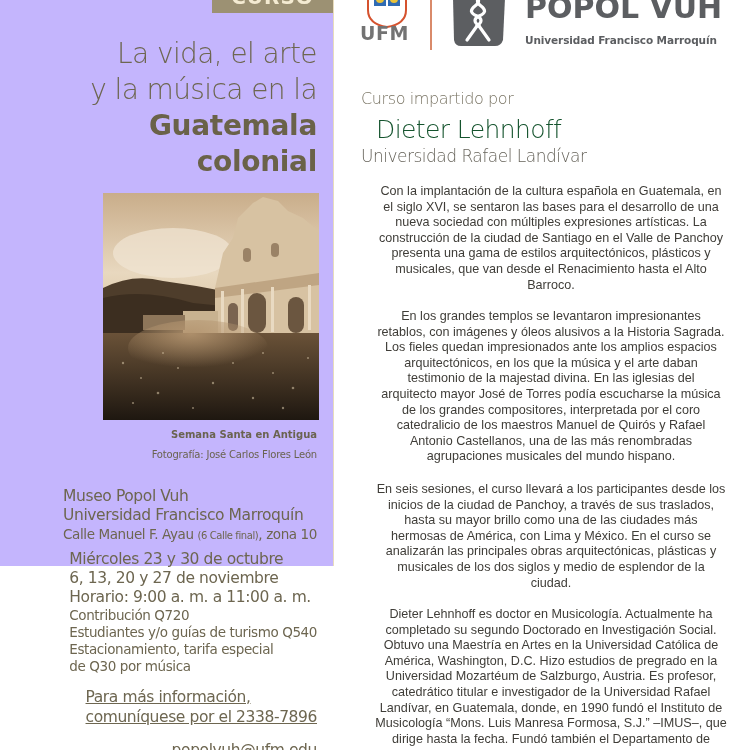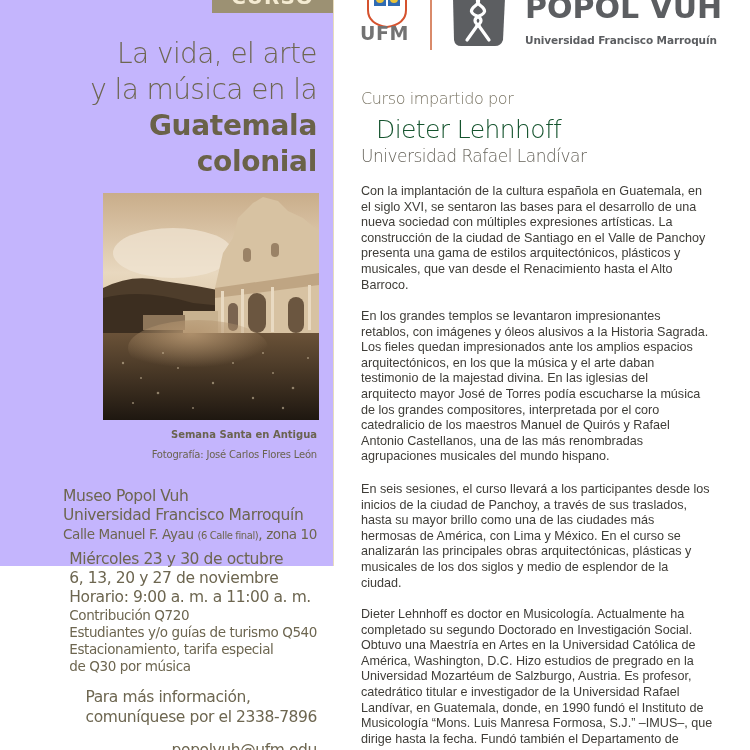--- a/index.html
+++ b/index.html
@@ -50,21 +50,21 @@
       font-family: "DejaVu Sans", sans-serif; letter-spacing: -0.4px;
     }
     .info-line { display: block; white-space: nowrap; }
     .loc { top: 487px; }
     .loc .big { font-size: 15.5px; line-height: 19px; }
     .loc .addr { font-size: 13.5px; line-height: 18px; }
     .loc .addr small { font-size: 10px; }
     .dates { top: 550px; }
     .dates .big { font-size: 15.5px; line-height: 19px; }
     .dates .small { font-size: 13.5px; line-height: 17px; }
-    .contact { top: 687px; }
+    .contact { top: 687px; text-decoration: underline; }
     .contact .big { font-size: 15.5px; line-height: 20px; }
     .email { top: 741px; font-size: 15.5px; }
 
     
     .logos { position: absolute; left: 355px; top: 0; height: 55px; width: 395px; }
     .ufm-shield { position: absolute; left: 11px; top: -12px; width: 42px; height: 40px; }
     .ufm-text {
       position: absolute; left: 5px; top: 22px; font-family: "DejaVu Sans", sans-serif;
       font-weight: bold; font-size: 19px; color: #737373; letter-spacing: 0.5px;
     }
@@ -89,20 +89,21 @@
     }
     .teacher-uni {
       position: absolute; left: 361px; top: 146px; font-family: "DejaVu Sans", sans-serif;
       font-weight: 200; font-size: 17px; color: #66635a; letter-spacing: -0.5px;
     }
 
     .body-text {
       position: absolute; left: 361px; width: 380px;
       font-family: "Liberation Sans", sans-serif; font-size: 12.6px; line-height: 15.6px;
       color: #3f3d38;
+      text-align: center;
     }
     .body-text .ln { display: block; white-space: nowrap; }
     .p1 { top: 184px; }
     .p2 { top: 309px; }
     .p3 { top: 482px; }
     .p4 { top: 607px; }
   </style>
 </head>
 <body>
 

